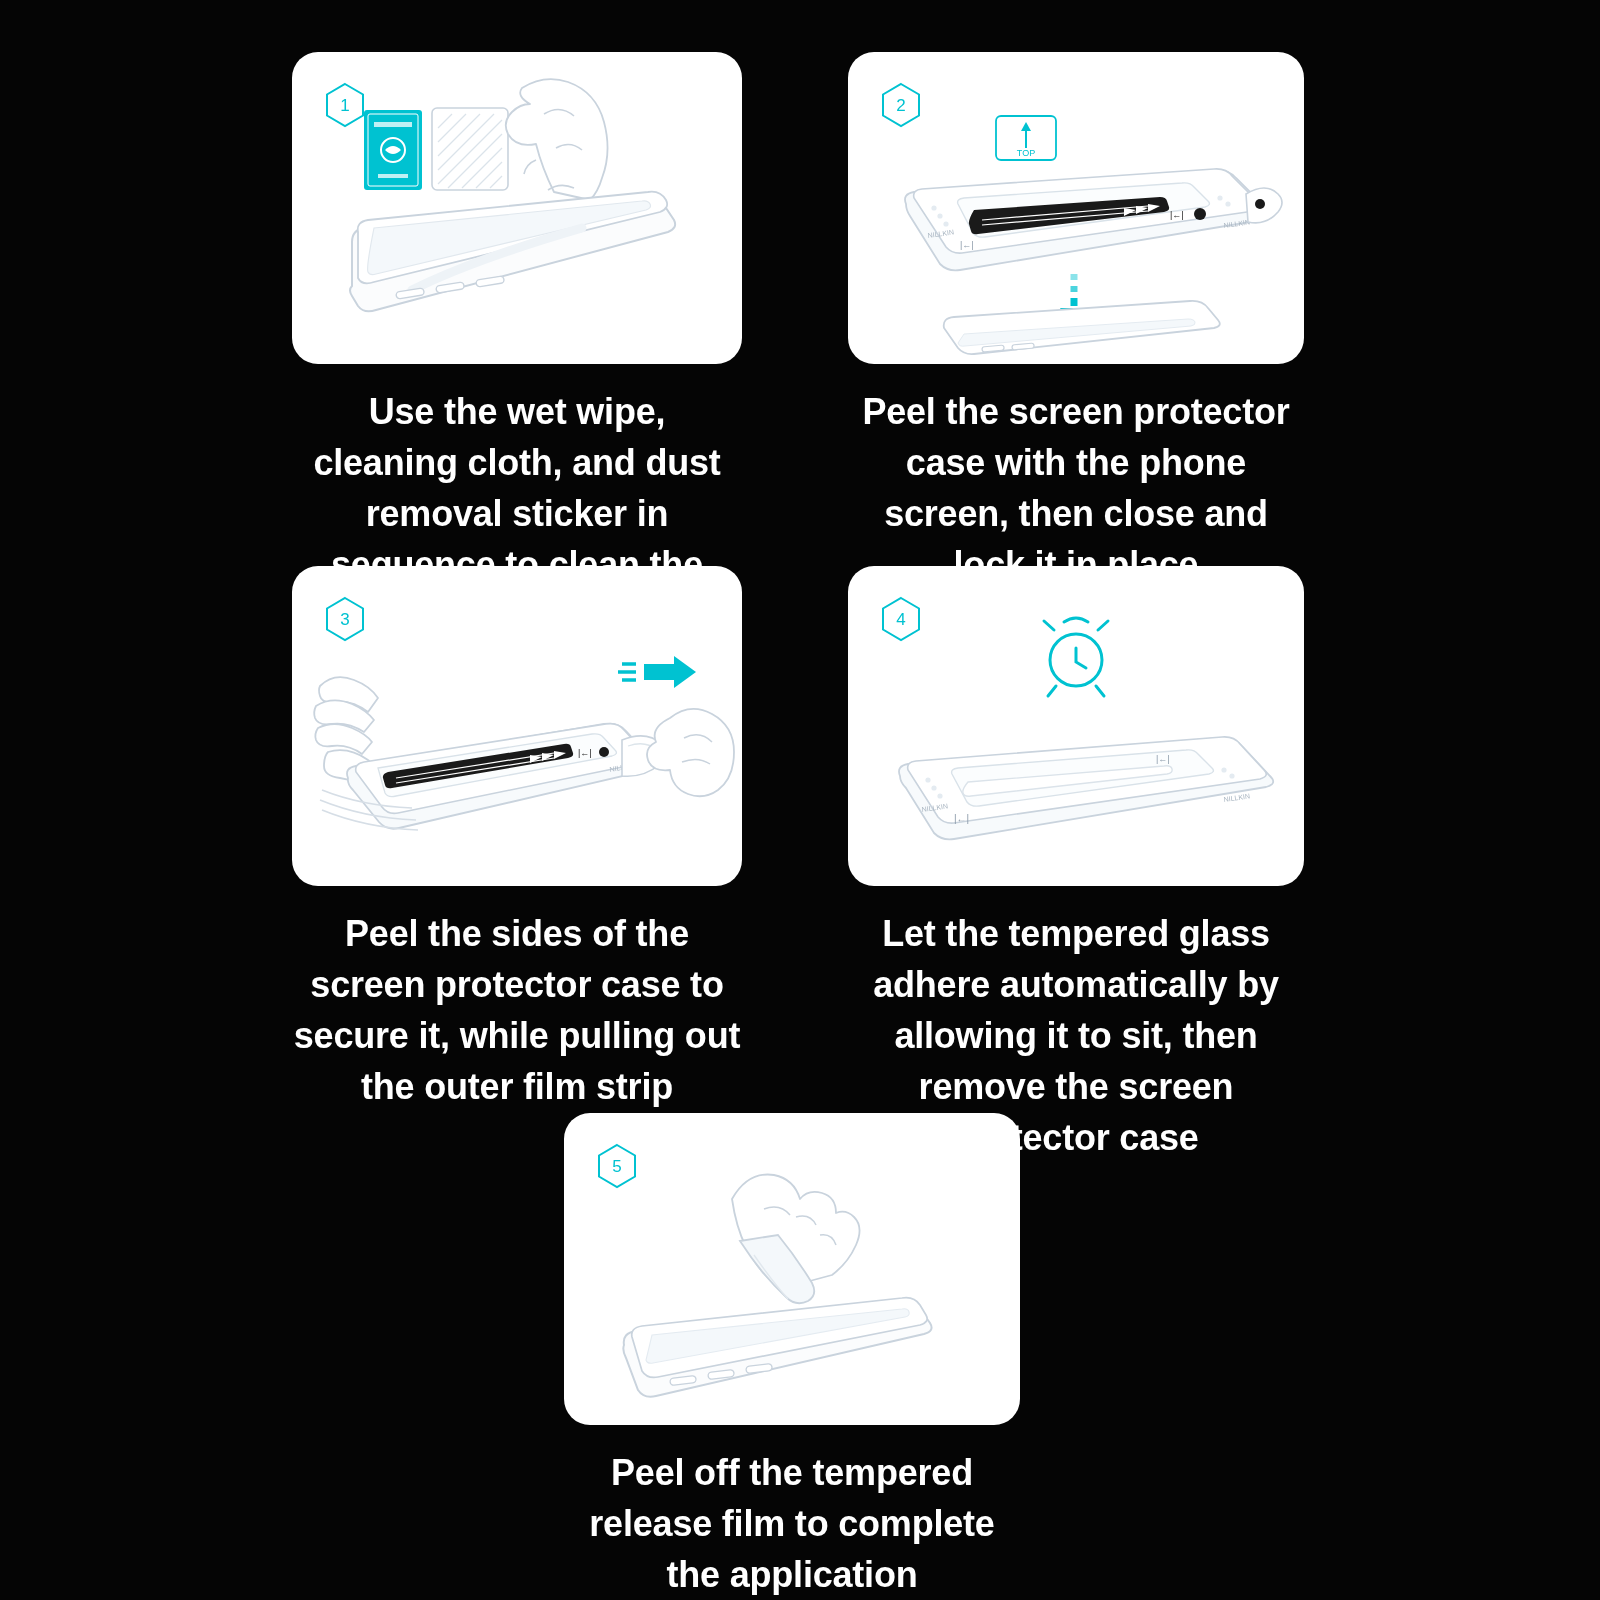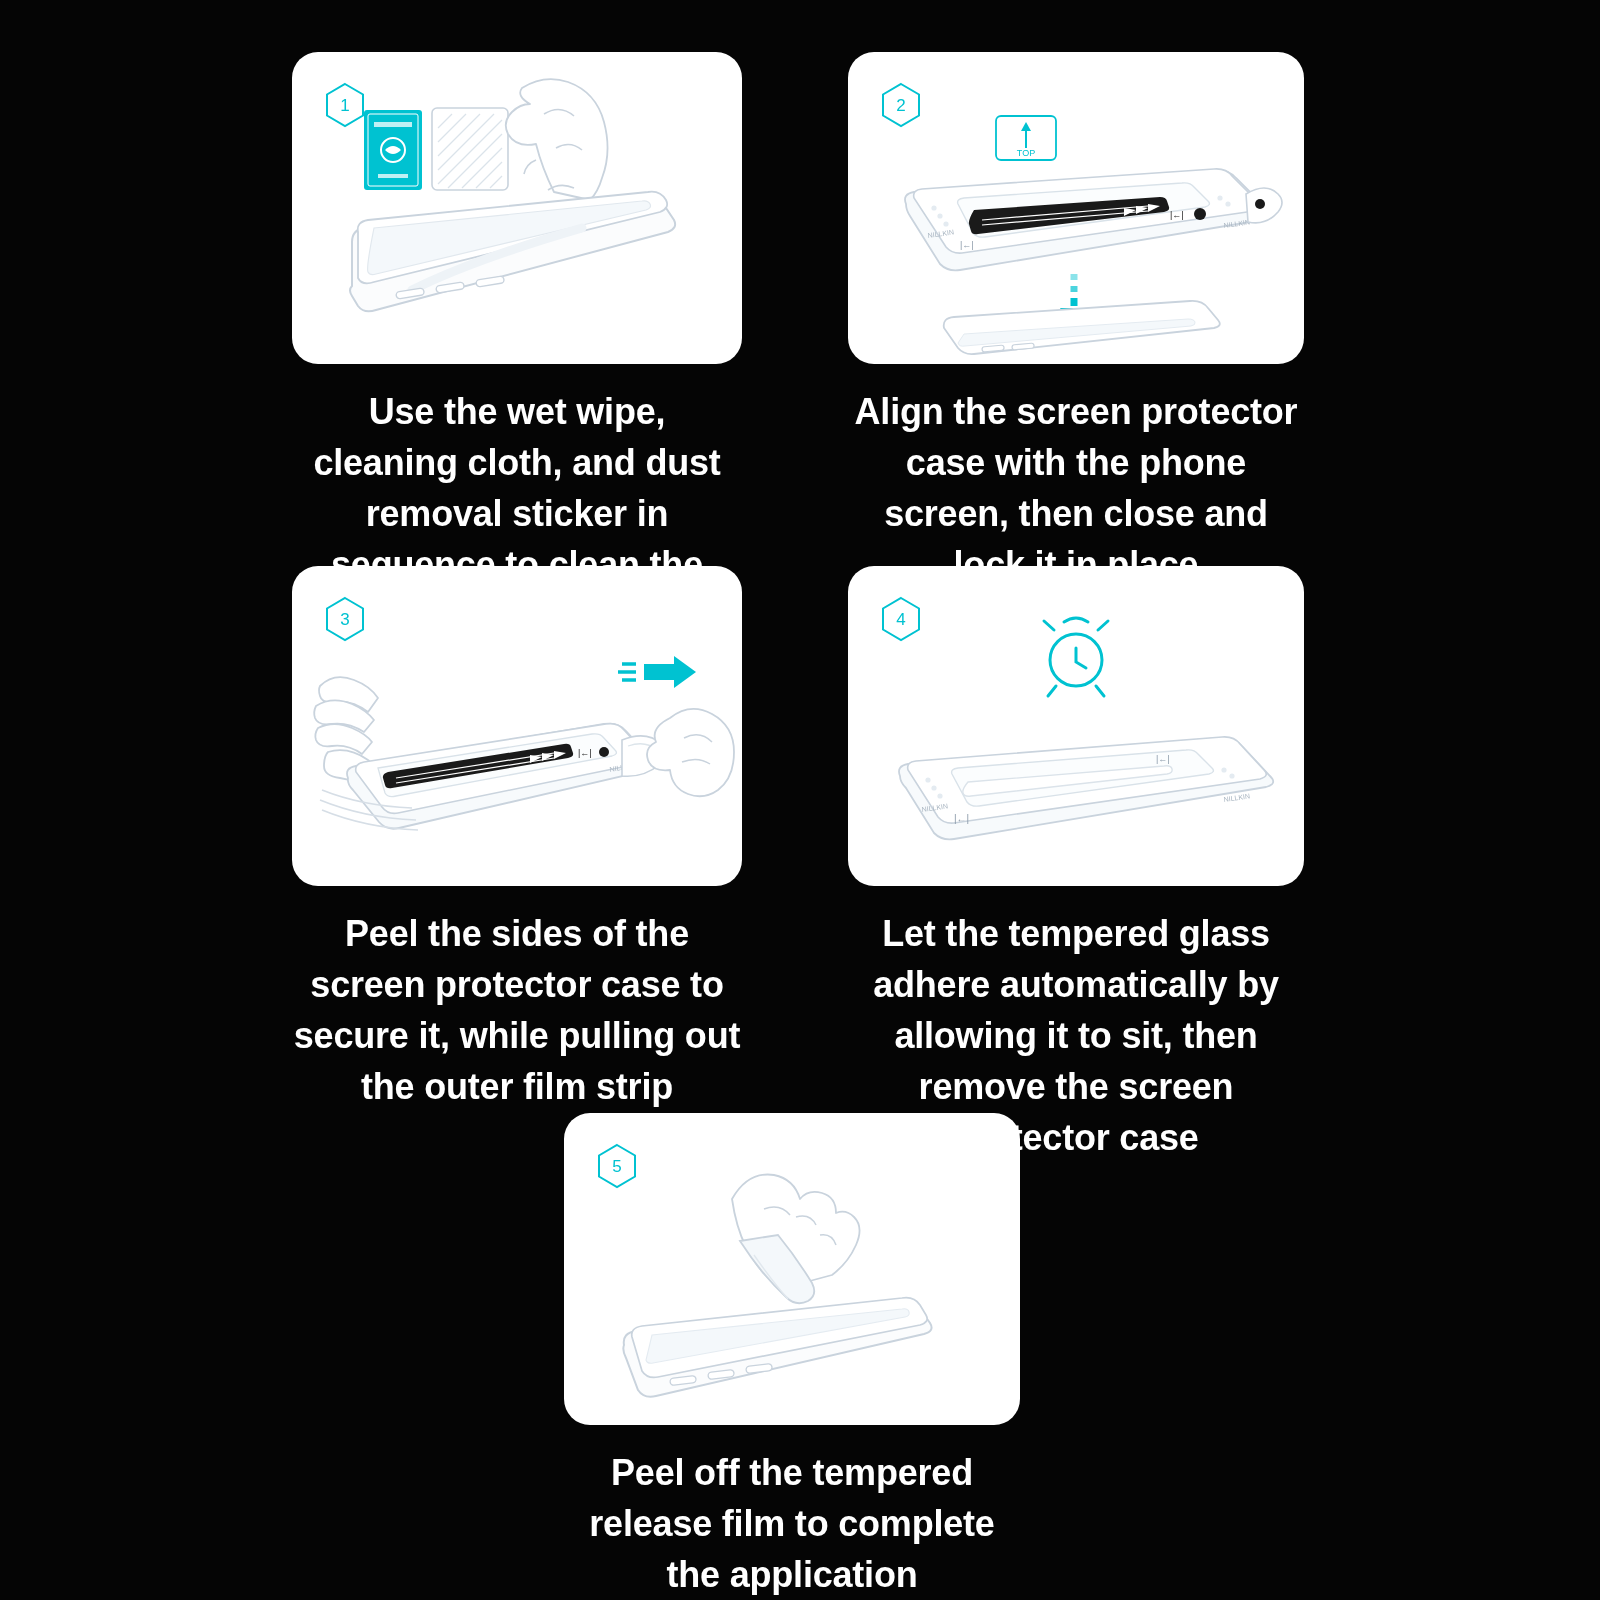--- a/index.html
+++ b/index.html
@@ -184,21 +184,21 @@
             </g>
             <polygon points="226,276 212,256 240,256" fill="#00c2d1"></polygon>
 
             <path d="M96 276 q-2 -10 10 -11 l236 -16 q12 -1 18 7 l10 12 q5 6 -4 8 l-240 26 q-10 1 -16 -6z" fill="#ffffff" stroke="#c9d3dd" stroke-width="1.8"></path>
             <path d="M116 282 l224 -15 q6 0 7 3 q1 3 -4 4 l-226 20 q-6 1 -7 -3 z" fill="#f4f8fb" stroke="#e4ebf1" stroke-width="1"></path>
             <rect x="134" y="294" width="22" height="5" rx="2.5" fill="#ffffff" stroke="#c9d3dd" stroke-width="1.2" transform="rotate(-5 145 296)"></rect>
             <rect x="164" y="292" width="22" height="5" rx="2.5" fill="#ffffff" stroke="#c9d3dd" stroke-width="1.2" transform="rotate(-5 175 294)"></rect>
           </svg>
         </div>
       </div>
-      <div class="caption">Align the screen protector case with the phone screen, then close and lock it in place</div>
+      <div class="caption">Peel the screen protector case with the phone screen, then close and lock it in place</div>
     </div>
 
     <div class="step" style="left:292px; top:566px; width:450px;">
       <div class="card" style="width:450px; height:320px;">
         <div class="badge">
           <svg width="42" height="46" viewBox="0 0 42 46">
             <polygon points="21,2 39,12.5 39,33.5 21,44 3,33.5 3,12.5" fill="none" stroke="#00c2d1" stroke-width="2"></polygon>
           </svg>
           <span>3</span>
         </div>

